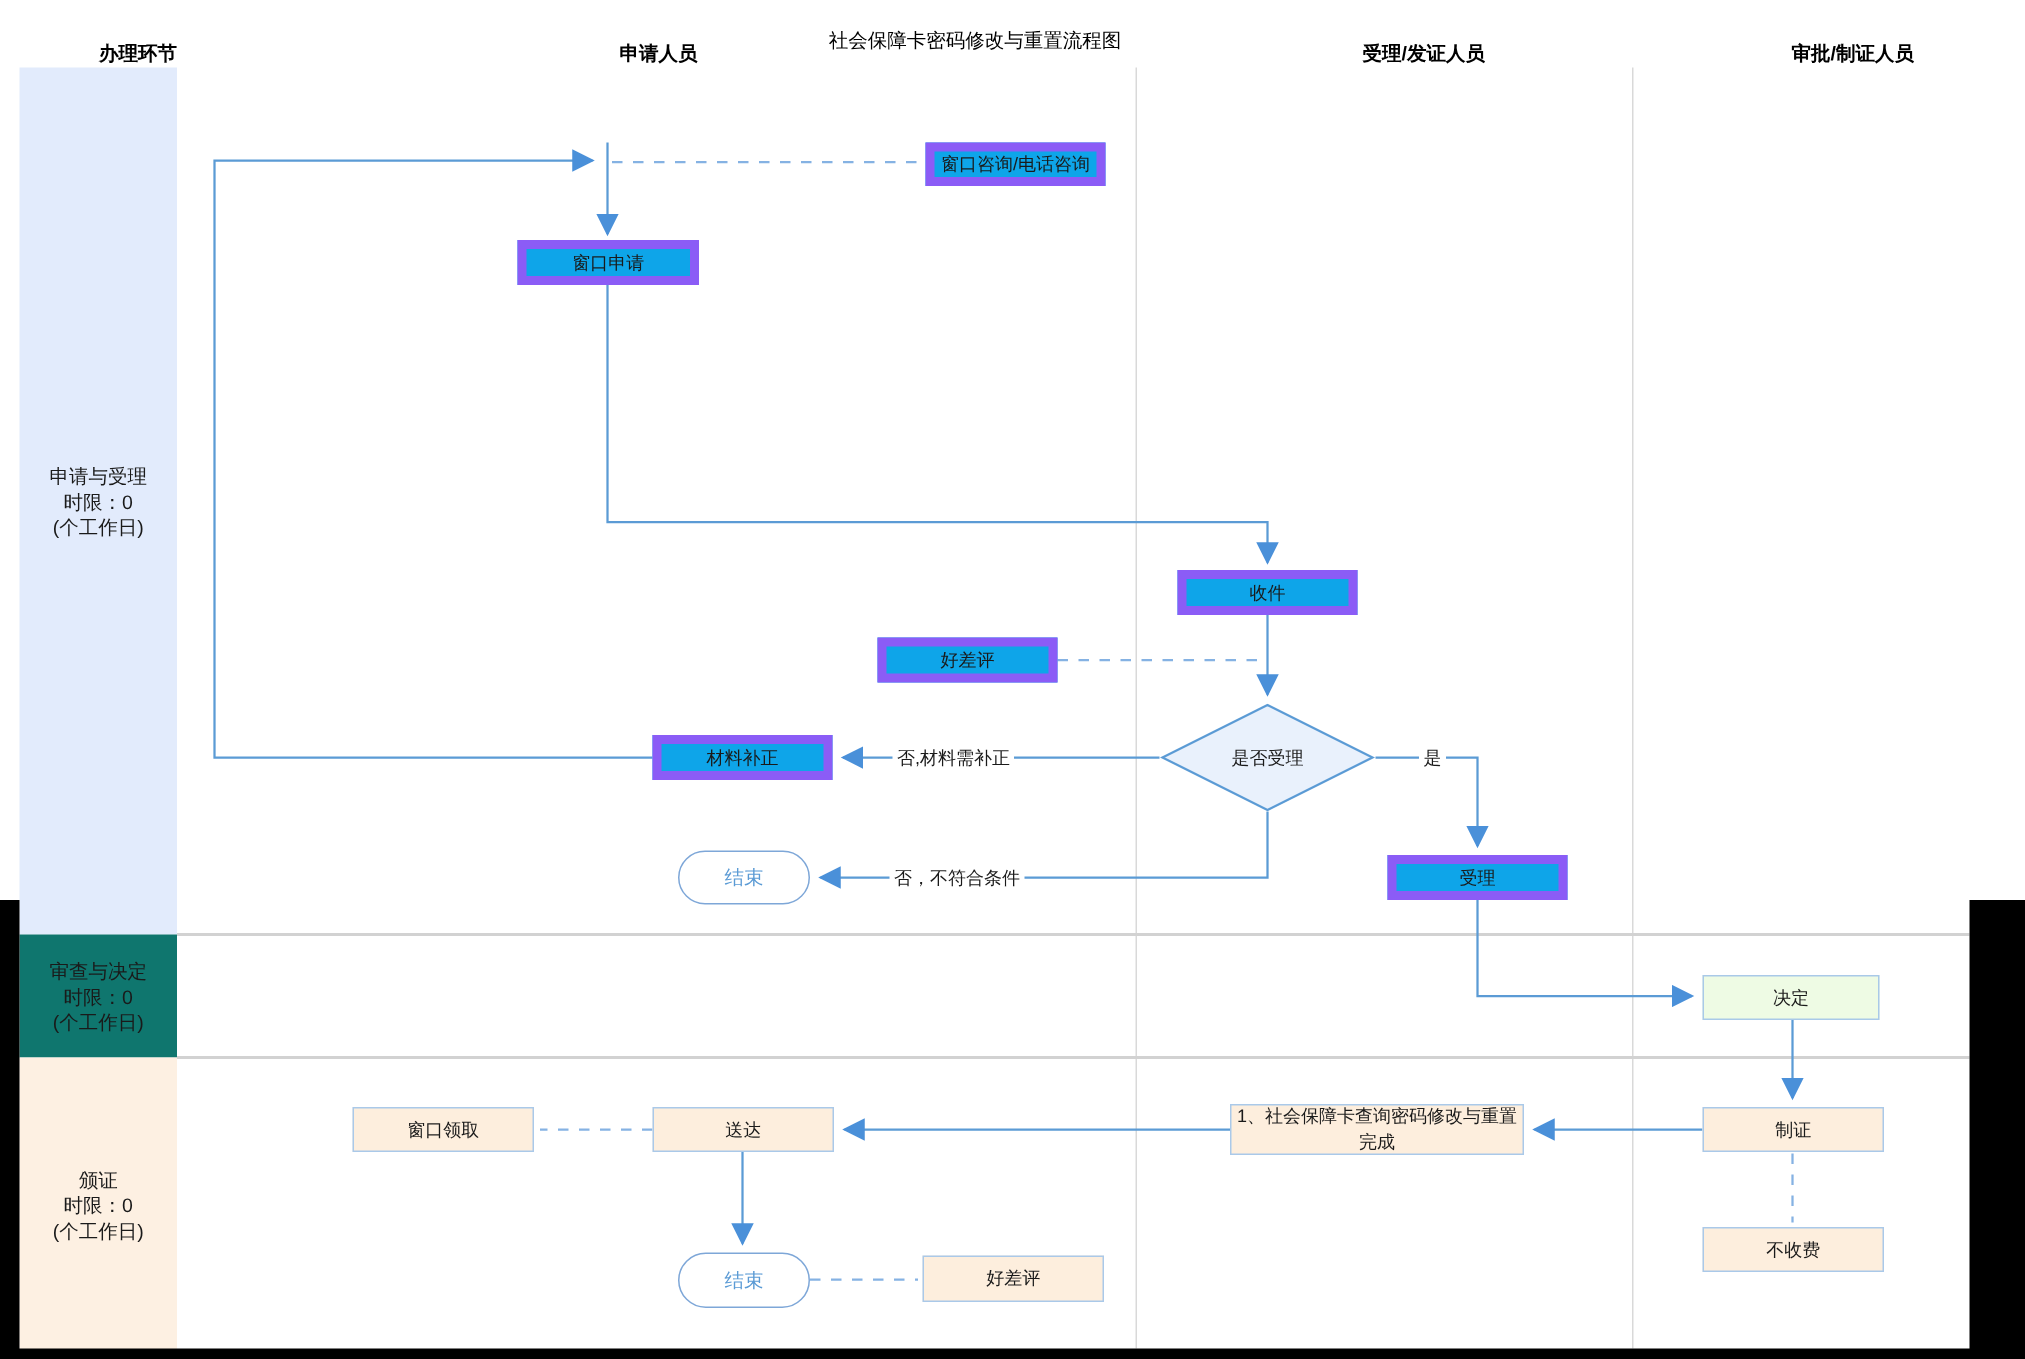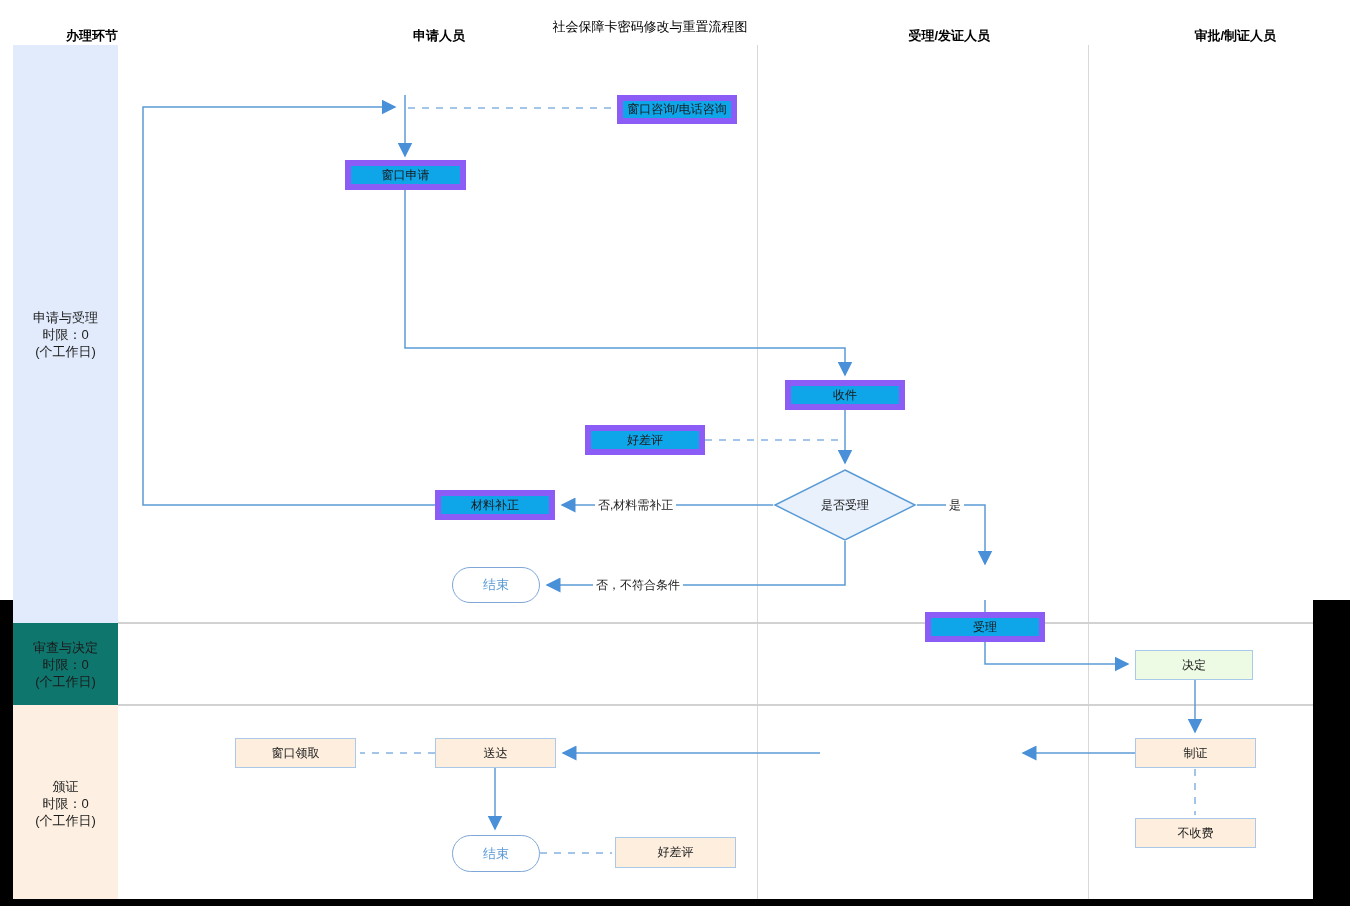--- a/index.html
+++ b/index.html
@@ -114,28 +114,29 @@
     <svg width="144" height="72" viewBox="0 0 144 72">
       <polygon points="72,1 142,36 72,71 2,36" fill="#e9f1fc" stroke="#5b9bd5" stroke-width="1.5"></polygon>
     </svg>
     <div class="diamond-label">是否受理</div>
   </div>
 
   <div class="node box-blue" style="left:435px; top:490px; width:120px; height:30px;">材料补正</div>
 
   <div class="node pill" style="left:452px; top:567px; width:88px; height:36px;">结束</div>
 
-  <div class="node box-blue" style="left:925px; top:570px; width:120px; height:30px;margin-top:42px;">受理</div>
+  <div class="node box-blue" style="left:925px; top:570px; width:120px; height:30px;">受理</div>
 
   <div class="node box-green" style="left:1135px; top:650px; width:118px; height:30px;">决定</div>
 
   <div class="node box-orange" style="left:1135px; top:738px; width:121px; height:30px;">制证</div>
 
   <div class="node box-orange" style="left:1135px; top:818px; width:121px; height:30px;">不收费</div>
 
+  <div class="node box-orange" style="left:820px; top:736px; width:196px; height:34px; font-size:12px;">1、社会保障卡查询密码修改与重置完成</div>
 
   <div class="node box-orange" style="left:435px; top:738px; width:121px; height:30px;text-align:right;">送达</div>
 
   <div class="node box-orange" style="left:235px; top:738px; width:121px; height:30px;">窗口领取</div>
 
   <div class="node pill" style="left:452px; top:835px; width:88px; height:37px;">结束</div>
 
   <div class="node box-orange" style="left:615px; top:837px; width:121px; height:31px;">好差评</div>
 
   <div class="edge-label" style="left:595px; top:497px;">否,材料需补正</div>

